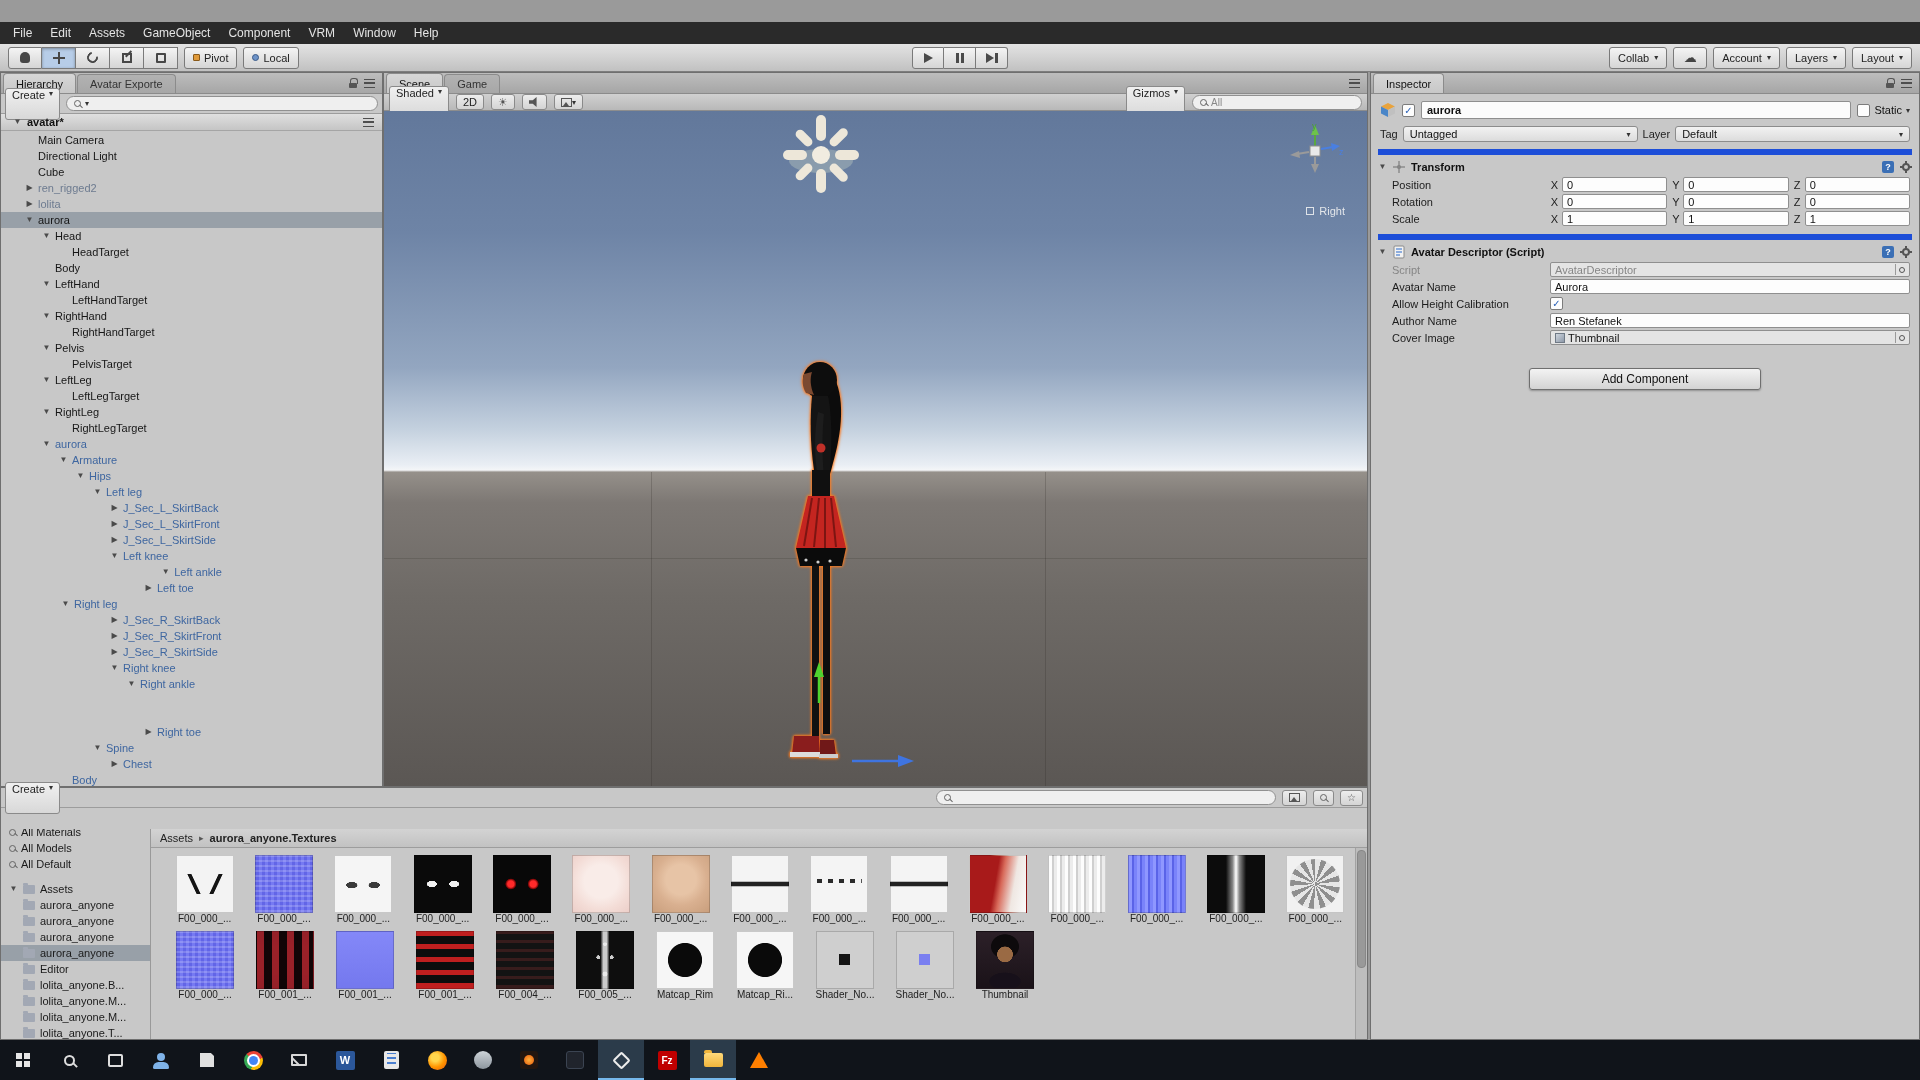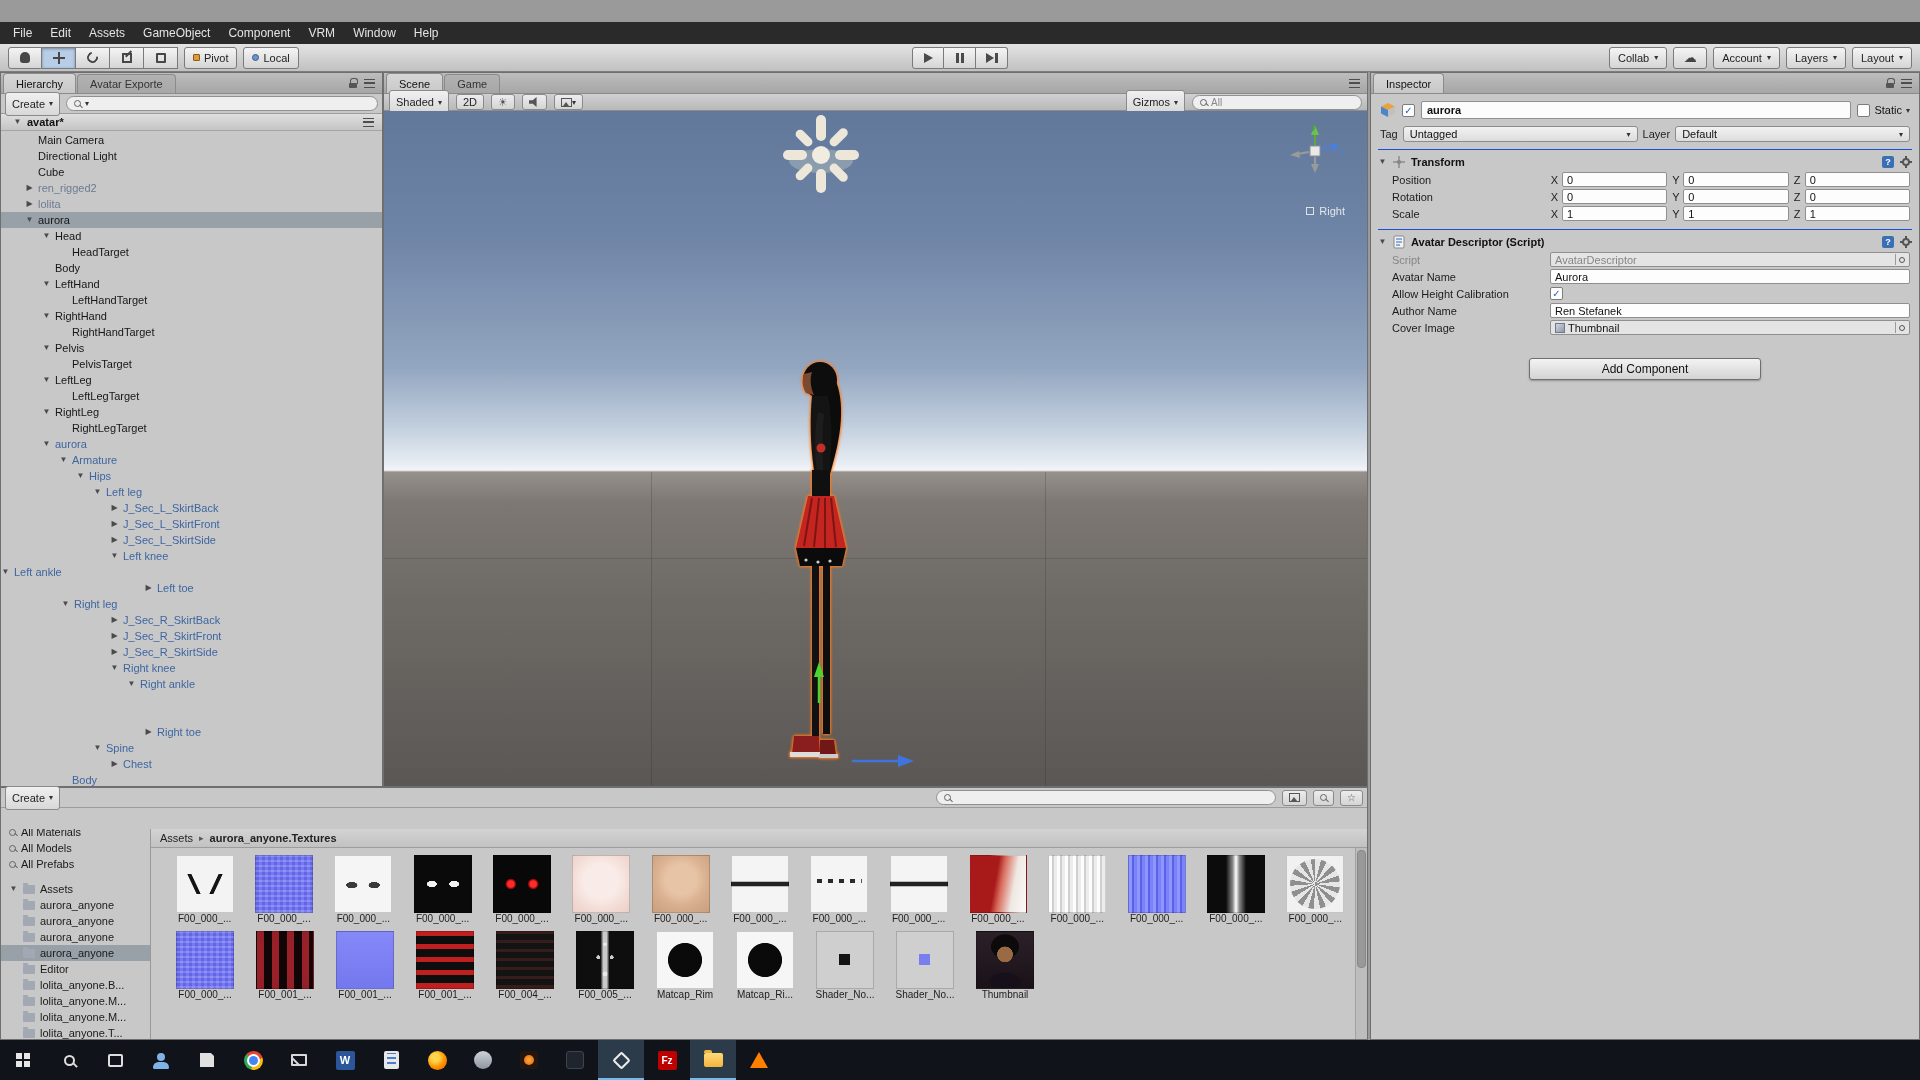--- a/index.html
+++ b/index.html
@@ -57,21 +57,21 @@
 .tabs{display:flex;align-items:flex-end;height:100%}
 .tab{height:19px;padding:0 12px;font-size:11px;color:#333;display:flex;align-items:center;gap:4px;border:1px solid #8b8b8b;border-bottom:none;border-radius:4px 4px 0 0;background:linear-gradient(#b2b2b2,#a7a7a7);margin-right:1px;white-space:nowrap}
 .tab.active{background:linear-gradient(#d6d6d6,#c8c8c8);color:#111;height:20px}
 .tab-icons{margin-left:auto;display:flex;align-items:center;gap:7px;padding:0 7px;height:100%}
 .padlock{width:8px;height:10px;position:relative}
 .padlock::before{content:"";position:absolute;left:1px;top:0;width:6px;height:5px;border:1.5px solid #555;border-bottom:none;border-radius:3px 3px 0 0}
 .padlock::after{content:"";position:absolute;left:0;bottom:0;width:8px;height:5px;background:#555;border-radius:1px}
 .burger{width:11px;height:9px;border-top:1.5px solid #4e4e4e;border-bottom:1.5px solid #4e4e4e;position:relative}
 .burger::after{content:"";position:absolute;left:0;top:2.5px;width:11px;height:1.5px;background:#4e4e4e}
 .panel-toolbar{height:20px;background:#c8c8c8;border-bottom:1px solid #9c9c9c;display:flex;align-items:center;padding:0 4px;gap:6px}
-.mini-dd{height:24px;padding:0 6px;font-size:11px;background:linear-gradient(#f0f0f0,#d8d8d8);border:1px solid #8a8a8a;border-radius:3px;display:flex;align-items:center;gap:4px;color:#222;white-space:nowrap}
+.mini-dd{height:32px;padding:0 6px;font-size:11px;background:linear-gradient(#f0f0f0,#d8d8d8);border:1px solid #8a8a8a;border-radius:3px;display:flex;gap:4px;color:#222;white-space:nowrap}
 .mini-btn{height:16px;padding:0 6px;font-size:11px;background:linear-gradient(#ededed,#d4d4d4);border:1px solid #8a8a8a;border-radius:3px;display:flex;align-items:center;color:#222}
 .searchpill{height:15px;background:#efefef;border:1px solid #909090;border-radius:8px;display:flex;align-items:center;padding:0 7px;gap:4px;color:#888;font-size:10px}
 .mag{width:7px;height:7px;border:1.4px solid #666;border-radius:50%;position:relative;flex:none}
 .mag::after{content:"";position:absolute;width:4px;height:1.4px;background:#666;right:-3px;bottom:-1px;transform:rotate(45deg)}
 
 
 #hier{left:0;top:72px;width:383px;height:715px}
 .scene-row{height:17px;background:linear-gradient(#dfdfdf,#c5c5c5);border-bottom:1px solid #a5a5a5;display:flex;align-items:center;padding-left:12px;font-size:11px;font-weight:bold;color:#111;gap:5px}
 .scene-row .tri{font-weight:normal}
 #tree{position:absolute;left:0;right:0;top:59px;bottom:0;overflow:hidden;font-size:11px}
@@ -107,21 +107,21 @@
 .insp-head{display:flex;align-items:center;gap:6px;padding:2px 2px 5px}
 .go-icon{width:16px;height:16px;flex:none}
 .chk{width:13px;height:13px;background:#fdfdfd;border:1px solid #7c7c7c;border-radius:2px;display:flex;align-items:center;justify-content:center;font-size:10px;color:#2b62b8;flex:none}
 .chk.on::before{content:"✓"}
 .name-field{flex:1;height:18px;background:#fcfcfc;border:1px solid #8f8f8f;border-radius:2px;display:flex;align-items:center;padding:0 5px;font-weight:bold}
 .static-wrap{display:flex;align-items:center;gap:4px}
 .row2{display:flex;gap:5px;align-items:center;padding:2px 2px 4px}
 .sm-label{color:#222;flex:none}
 .dd-field{flex:1;height:16px;background:linear-gradient(#f2f2f2,#dcdcdc);border:1px solid #8c8c8c;border-radius:3px;display:flex;align-items:center;padding:0 6px;gap:4px}
 .dd-field .caret{margin-left:auto}
-.comp{border-top:1px solid #1d4ed8;margin-top:3px;padding:2px 0 4px}
+.comp{border-top:6px solid #1d4ed8;margin-top:3px;padding:2px 0 4px}
 .comp-h{display:flex;align-items:center;gap:5px;height:19px;font-weight:bold}
 .comp-ic{width:14px;height:14px;flex:none}
 .h-icons{margin-left:auto;display:flex;gap:6px;align-items:center}
 .help-ic{width:12px;height:12px;background:#3b6fb5;color:#fff;font-size:9px;border-radius:2px;display:flex;align-items:center;justify-content:center;font-weight:bold}
 .gear-ic{width:12px;height:12px;position:relative}
 .gear-ic::before{content:"";position:absolute;inset:2px;border:2px solid #555;border-radius:50%}
 .gear-ic::after{content:"";position:absolute;inset:0;background:
  linear-gradient(#555,#555) top center/2px 3px no-repeat,
  linear-gradient(#555,#555) bottom center/2px 3px no-repeat,
  linear-gradient(#555,#555) center left/3px 2px no-repeat,
@@ -443,21 +443,21 @@
           <span class="c-blue">J_Sec_L_SkirtFront</span>
         </div>
         <div class="tree-row" style="padding-left: 109px;">
           <span class="tri closed"></span>
           <span class="c-blue">J_Sec_L_SkirtSide</span>
         </div>
         <div class="tree-row" style="padding-left: 109px;">
           <span class="tri open"></span>
           <span class="c-blue">Left knee</span>
         </div>
-        <div class="tree-row" style="">
+        <div class="tree-row" style=" justify-content: center;">
           <span class="tri open"></span>
           <span class="c-blue">Left ankle</span>
         </div>
         <div class="tree-row" style="padding-left: 143px;">
           <span class="tri closed"></span>
           <span class="c-blue">Left toe</span>
         </div>
         <div class="tree-row" style="padding-left: 60px;">
           <span class="tri open"></span>
           <span class="c-blue">Right leg</span>
@@ -816,21 +816,21 @@
             <div class="pl-row">
               <span class="mag"></span>
               <span>All Materials</span>
             </div>
             <div class="pl-row">
               <span class="mag"></span>
               <span>All Models</span>
             </div>
             <div class="pl-row">
               <span class="mag"></span>
-              <span>All Prefabs</span>
+              <span>All Default</span>
             </div>
             <div class="pl-gap"></div>
             <div class="pl-row">
               <span class="tri open"></span>
               <span class="fldr"></span>
               <span>Assets</span>
             </div>
             <div class="pl-row child">
               <span class="fldr"></span>
               <span>aurora_anyone</span>

